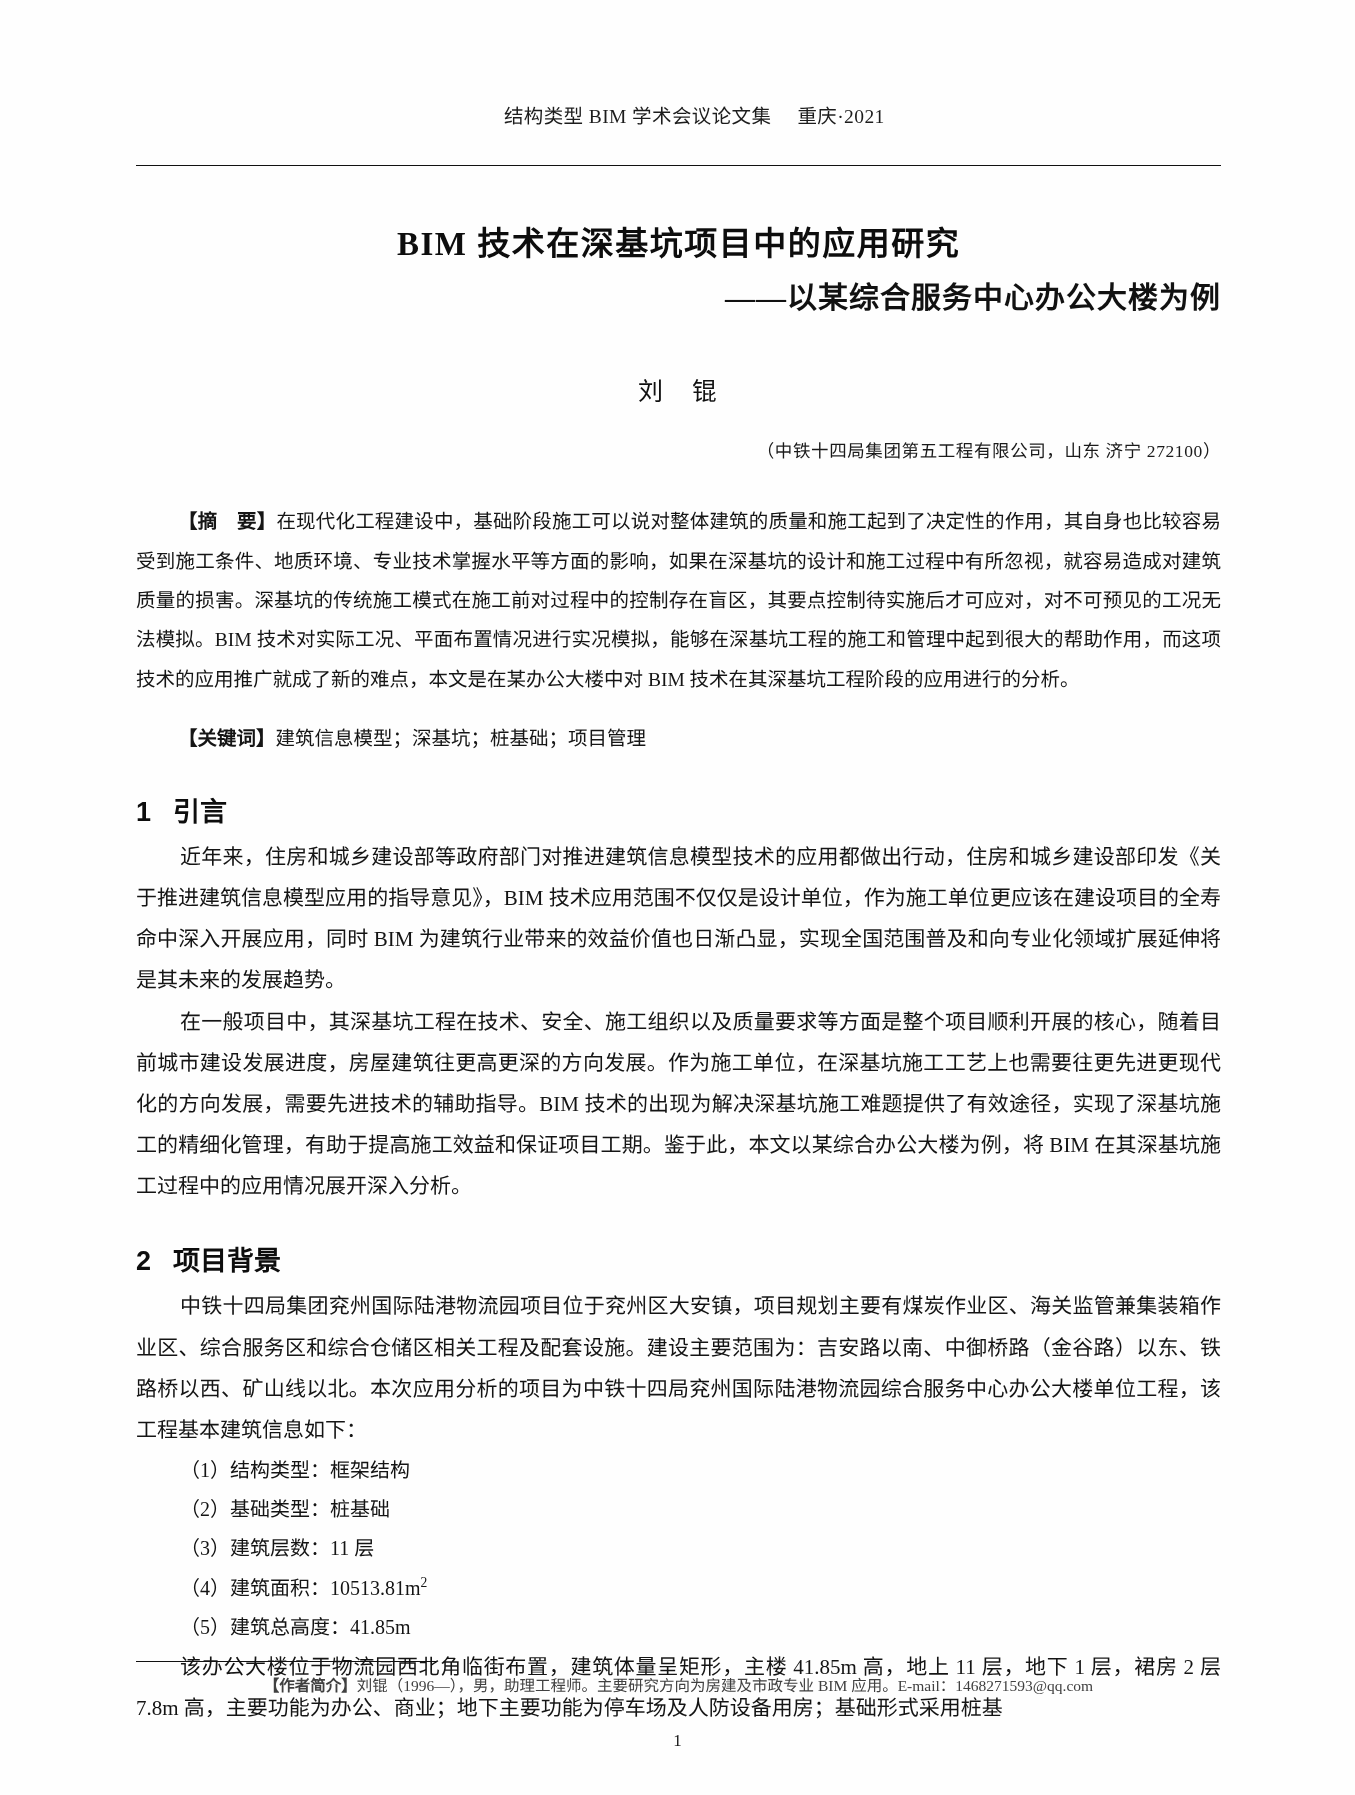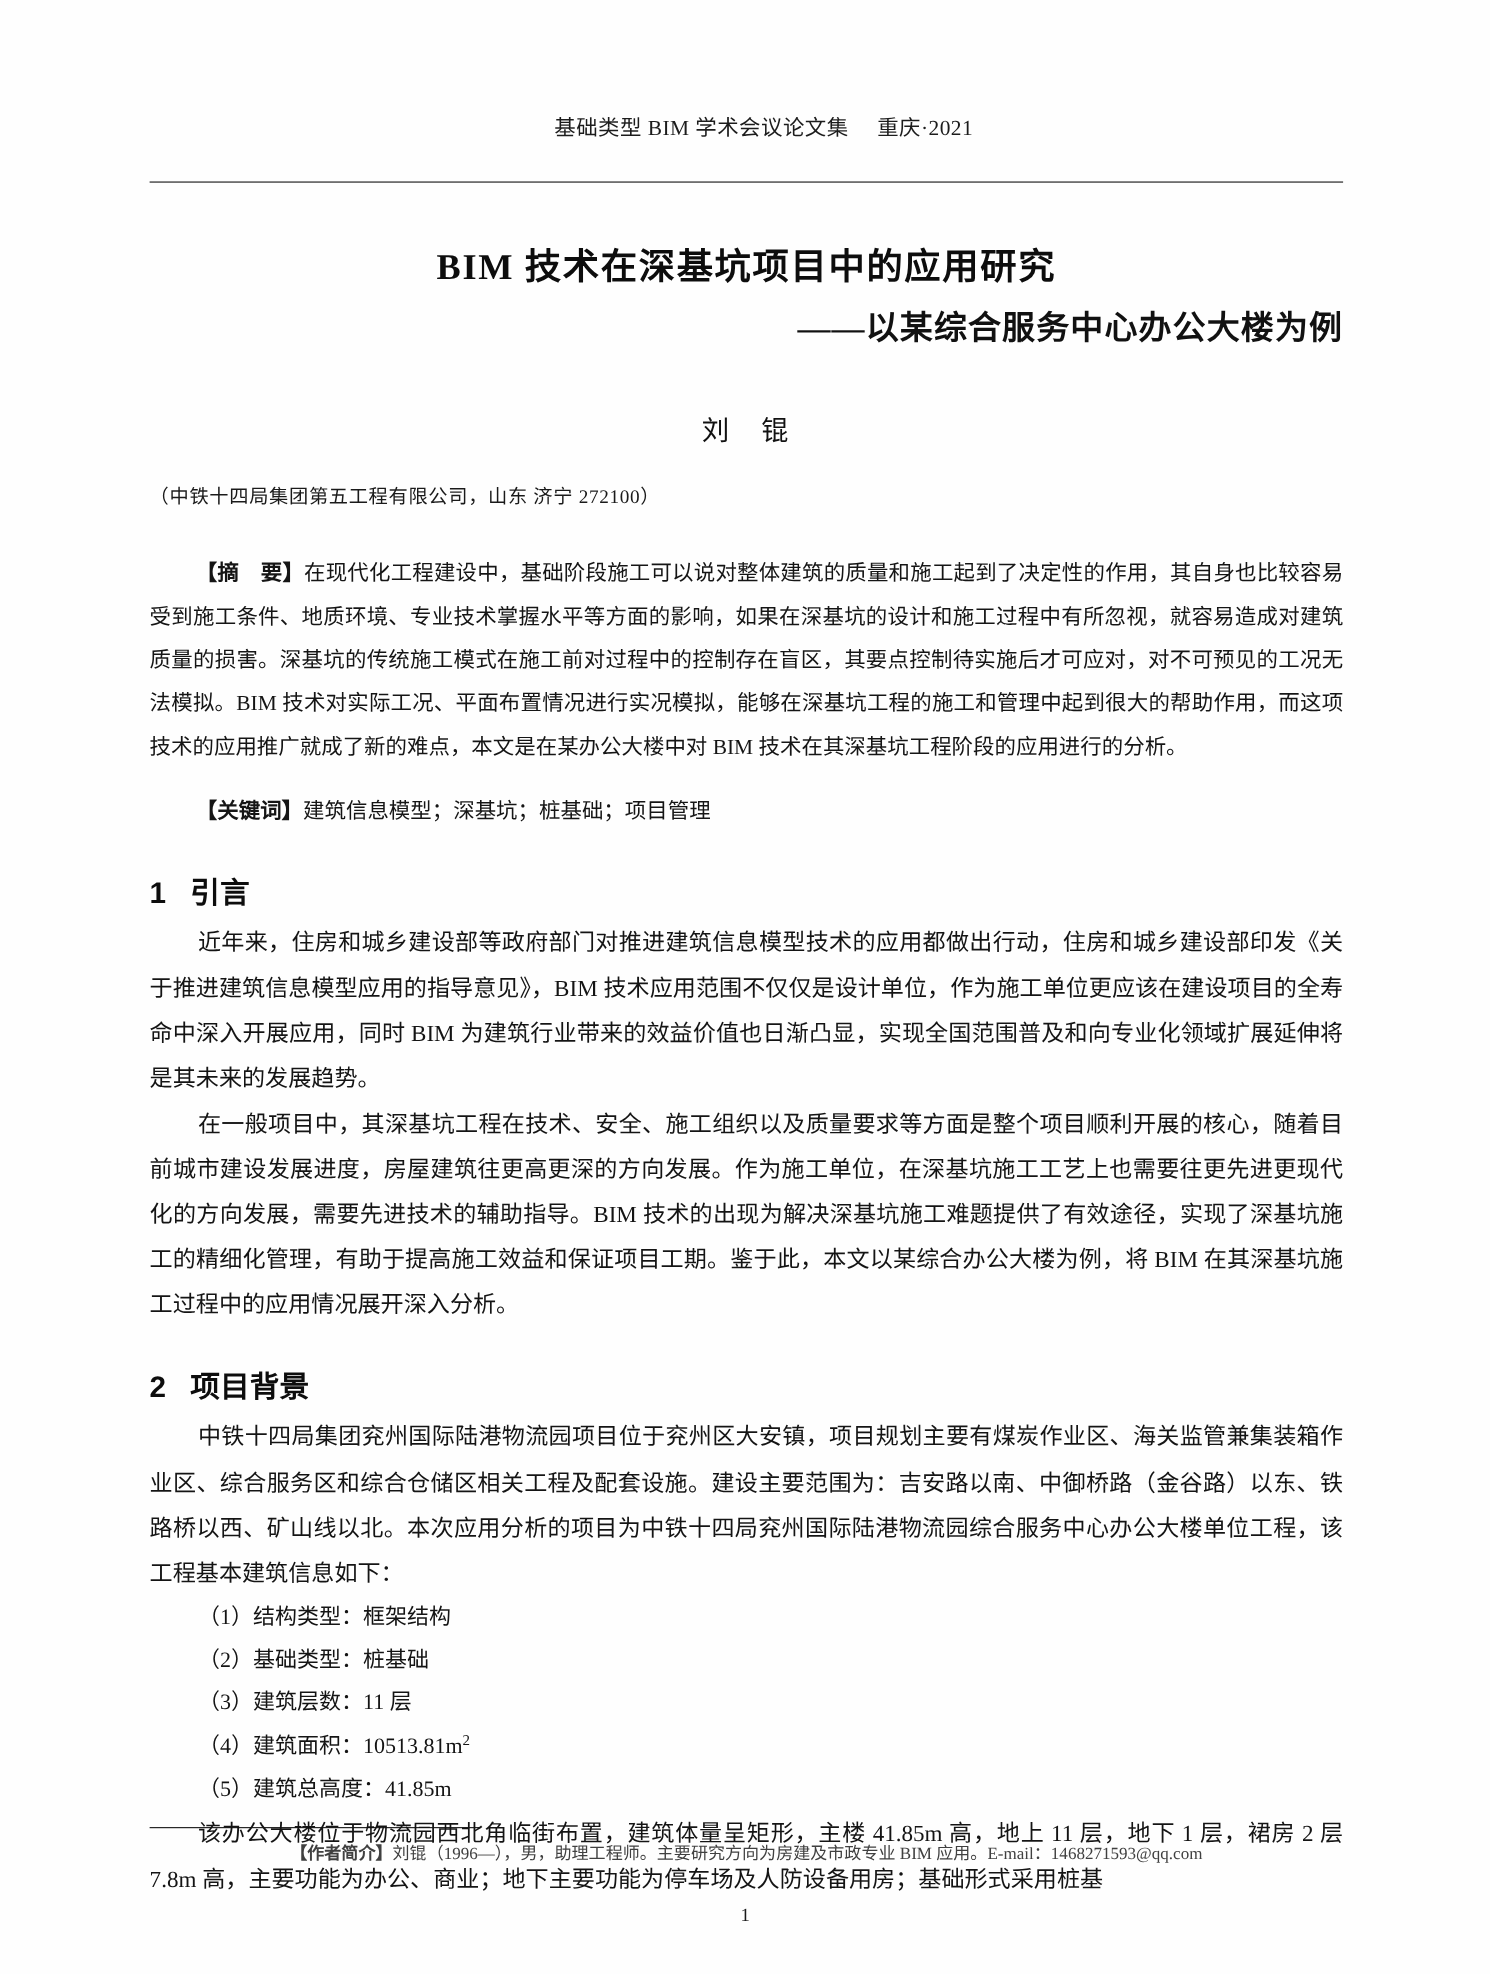--- a/index.html
+++ b/index.html
@@ -66,21 +66,21 @@
     margin-top: 54px;
     font-size: 25px;
     letter-spacing: 2px;
     text-align: center;
     color: #111;
   }
   .affiliation {
     margin-top: 30px;
     font-size: 17.5px;
     letter-spacing: 0.6px;
-    text-align: left;
+    text-align: right;
     color: #1a1a1a;
   }
 
   
   .abstract-block { margin-top: 40px; }
   .abstract-para {
     font-size: 19.5px;
     line-height: 2.02;
     text-align: justify;
     text-justify: inter-ideograph;
@@ -154,21 +154,21 @@
     color: #1a1a1a;
   }
 </style>
 </head>
 <body>
 
 <div class="page">
   <div class="content">
 
     <div class="running-head">
-      <span>基础类型 BIM 学术会议论文集</span><span class="rh-sep"></span><span>重庆·2021</span>
+      <span>结构类型 BIM 学术会议论文集</span><span class="rh-sep"></span><span>重庆·2021</span>
     </div>
     <div class="head-rule"></div>
 
     <div class="title-block">
       <div class="paper-title">BIM 技术在深基坑项目中的应用研究</div>
       <div class="paper-subtitle">——以某综合服务中心办公大楼为例</div>
     </div>
 
     <div class="author">刘　锟</div>
     <div class="affiliation">（中铁十四局集团第五工程有限公司，山东 济宁 272100）</div>

